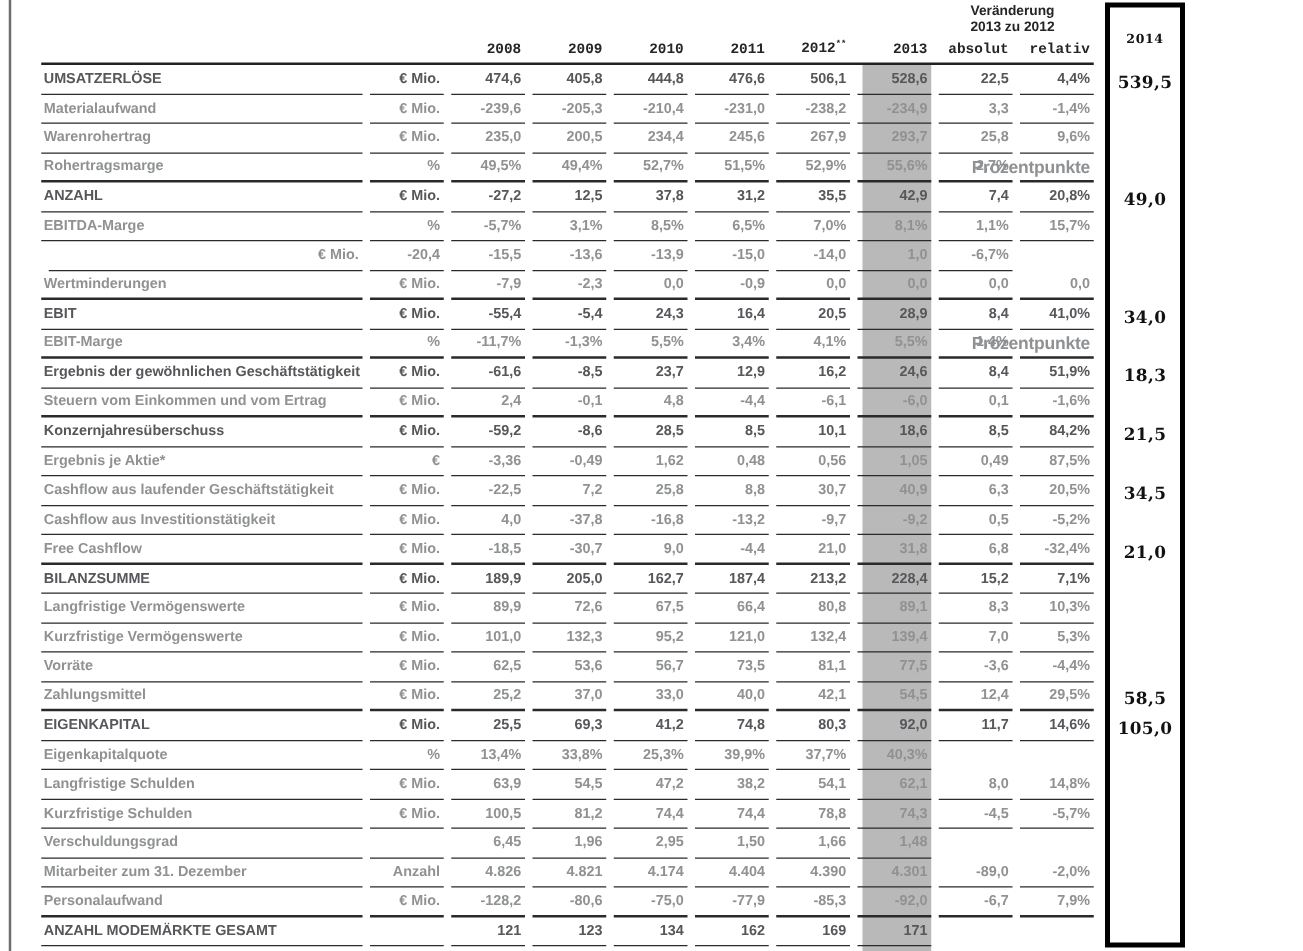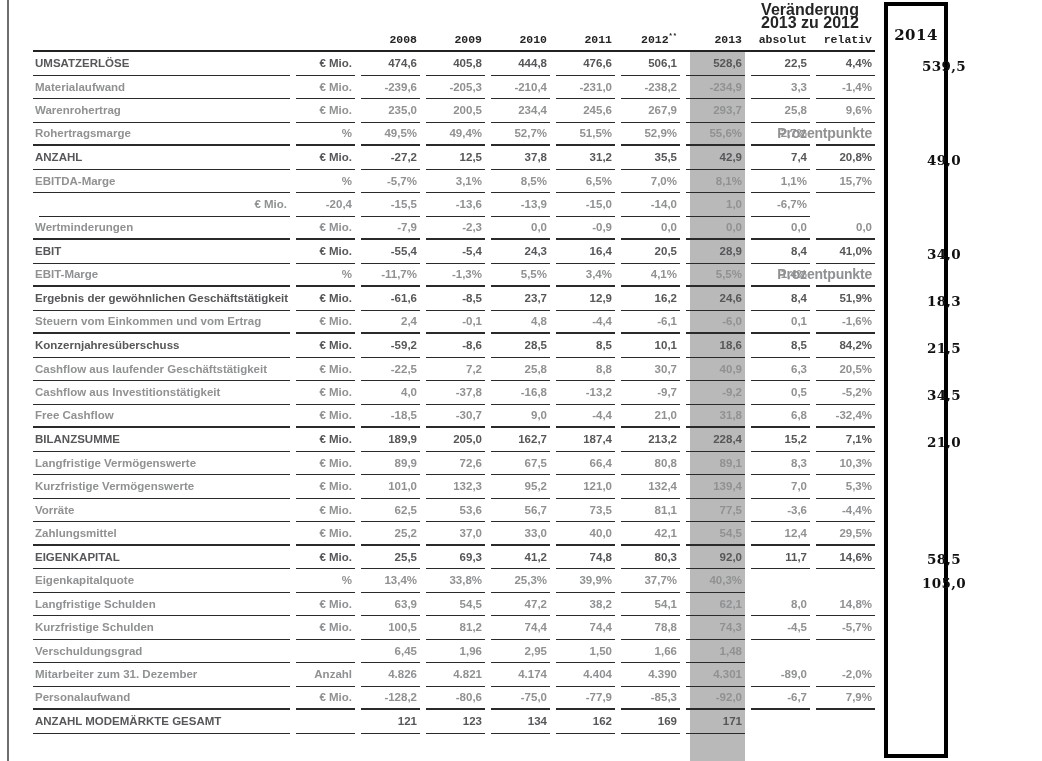--- a/index.html
+++ b/index.html
@@ -8,21 +8,21 @@
     font-family:"Liberation Sans", sans-serif;overflow:hidden;
   }
   .page-edge{position:absolute;left:7px;top:0;width:2px;height:761px;background:#6e6e6e;}
   
   .band-2013{position:absolute;left:690px;top:52px;width:55px;height:709px;background:#b9b9b9;z-index:0;}
 
   .table-area{position:absolute;left:33px;top:0;width:842px;z-index:1;}
 
   .change-title{
     position:absolute;left:712px;top:3px;width:130px;text-align:center;
-    font-weight:bold;font-size:16px;line-height:13px;color:#262424;
+    font-weight:bold;font-size:11px;line-height:13px;color:#262424;
   }
 
   .year-header-row{
     position:absolute;left:0;top:26px;width:842px;height:24px;
     display:grid;grid-template-columns:257px repeat(9,65px);
     align-items:end;
   }
   .hcell{font-weight:bold;font-size:11.5px;color:#262424;text-align:right;padding:0 3px 4px 0;white-space:nowrap;font-family:Liberation Mono, monospace;}
   .hcell sup{font-size:7px;vertical-align:super;}
 
@@ -45,26 +45,26 @@
   .cell.noline{border-bottom:none;}
   .cell.pp{font-size:14px;letter-spacing:-0.2px;}
 
   
   .box-2014{
     position:absolute;left:884px;top:2px;width:64px;height:756px;
     box-sizing:border-box;border:4px solid #000;background:#fff;z-index:2;
     font-family:"DejaVu Serif", serif;font-weight:bold;color:#111;
   }
   .box-2014 .box-year{
-    position:absolute;left:0;top:20px;width:100%;text-align:center;font-size:15px;letter-spacing:0.5px;
+    position:absolute;left:0;top:20px;width:100%;text-align:center;font-size:10px;letter-spacing:0.5px;
   }
   .box-entry{
     position:absolute;left:0;width:100%;height:23.5px;
     display:flex;align-items:center;justify-content:center;
-    font-size:13.5px;letter-spacing:0.3px;padding-left:28px;
+    font-size:13.5px;letter-spacing:0.3px;
   }
 </style>
 </head>
 <body>
 
 <div class="page-edge"></div>
 <div class="band-2013"></div>
 
 <div class="table-area">
   <div class="change-title">
@@ -234,20 +234,32 @@
         <div class="cell num">-59,2</div>
         <div class="cell num">-8,6</div>
         <div class="cell num">28,5</div>
         <div class="cell num">8,5</div>
         <div class="cell num">10,1</div>
         <div class="cell num">18,6</div>
         <div class="cell num">8,5</div>
         <div class="cell num">84,2%</div>
       </div>
       <div class="row">
+        <div class="cell lbl">Ergebnis je Aktie*</div>
+        <div class="cell num">€</div>
+        <div class="cell num">-3,36</div>
+        <div class="cell num">-0,49</div>
+        <div class="cell num">1,62</div>
+        <div class="cell num">0,48</div>
+        <div class="cell num">0,56</div>
+        <div class="cell num">1,05</div>
+        <div class="cell num">0,49</div>
+        <div class="cell num">87,5%</div>
+      </div>
+      <div class="row">
         <div class="cell lbl">Cashflow aus laufender Geschäftstätigkeit</div>
         <div class="cell num">€ Mio.</div>
         <div class="cell num">-22,5</div>
         <div class="cell num">7,2</div>
         <div class="cell num">25,8</div>
         <div class="cell num">8,8</div>
         <div class="cell num">30,7</div>
         <div class="cell num">40,9</div>
         <div class="cell num">6,3</div>
         <div class="cell num">20,5%</div>

